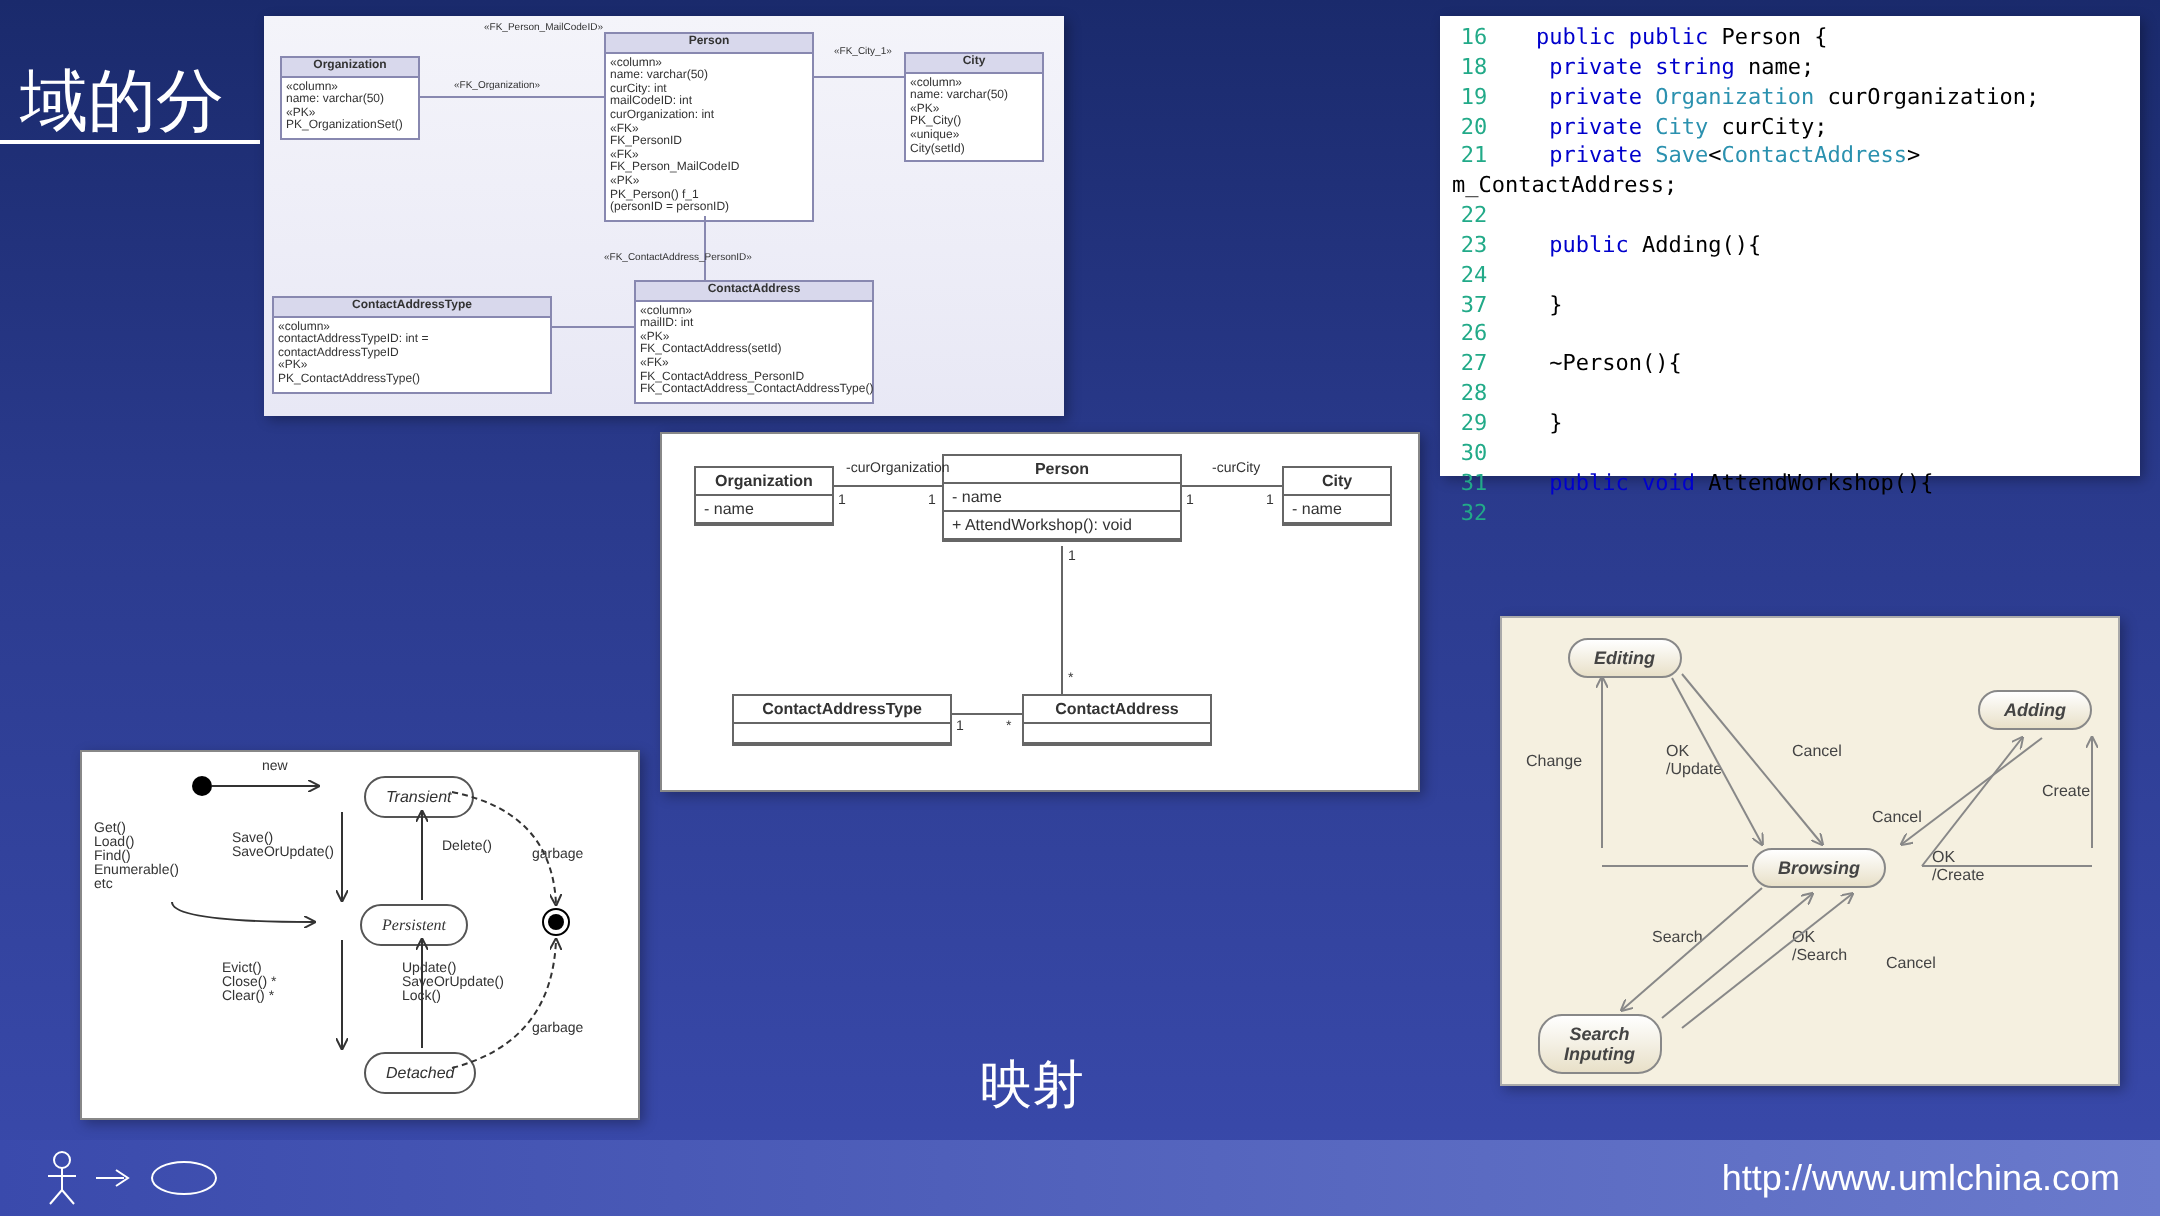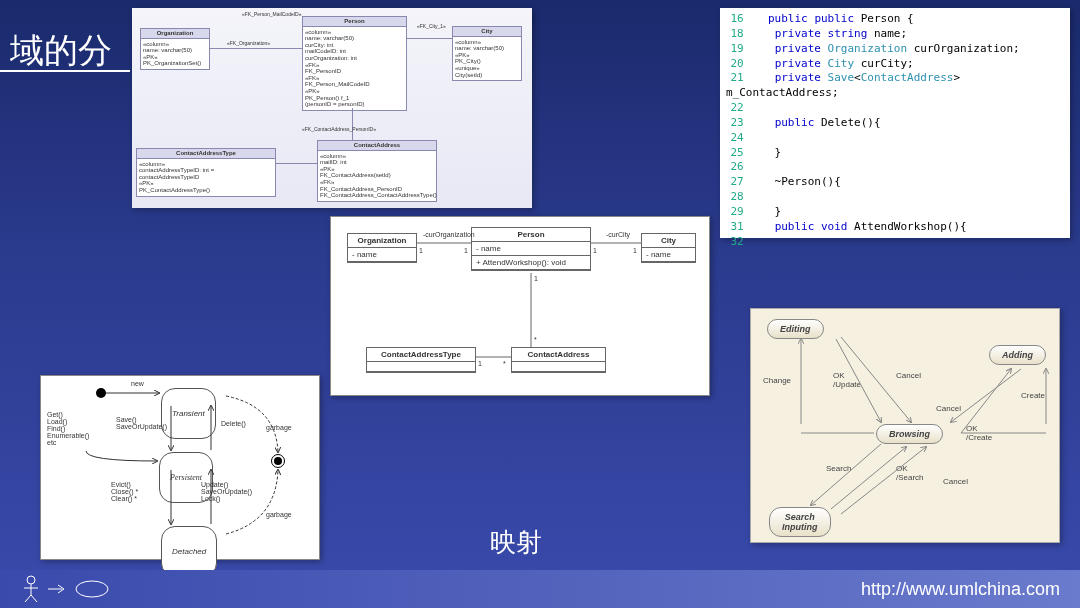--- a/index.html
+++ b/index.html
@@ -45,21 +45,21 @@
     border: 1px solid #888; }
   .uml-box { position: absolute; border: 1px solid #666; background: #fff; font-size: 8px; }
   .uml-box .hdr { text-align: center; font-weight: bold; border-bottom: 1px solid #666; padding: 2px 4px; }
   .uml-box .sec { border-bottom: 1px solid #666; padding: 2px 4px; min-height: 10px; }
   .uml-label { position: absolute; font-size: 7px; color: #333; background: transparent; }
 
   
   .state-left { top: 375px; left: 40px; width: 280px; height: 185px; background: #fff;
     border: 1px solid #888; }
   .sl-node { position: absolute; border: 1px solid #555; border-radius: 14px;
-    padding: 20px 10px; font-size: 8px; background: #fff; font-style: italic; }
+    padding: 5px 10px; font-size: 8px; background: #fff; font-style: italic; margin-left: 21px; }
   .sl-dot { position: absolute; width: 10px; height: 10px; border-radius: 50%; background: #000; }
   .sl-ring { position: absolute; width: 14px; height: 14px; border-radius: 50%;
     border: 1px solid #000; display: flex; align-items: center; justify-content: center; }
   .sl-ring::after { content: ''; width: 8px; height: 8px; border-radius: 50%; background: #000; }
   .sl-label { position: absolute; font-size: 7px; color: #333; }
 
   
   .state-right { top: 308px; left: 750px; width: 310px; height: 235px;
     background: #f5f0e0; border: 1px solid #aaa; }
   .sr-node { position: absolute; border: 1px solid #888; border-radius: 12px;
@@ -132,27 +132,28 @@
   <div class="uml-label" style="top:118px; left:170px; font-size:5px;">«FK_ContactAddress_PersonID»</div>
 </div>
 
 <div class="panel code-panel" id="code-panel">
     <div><span class="ln">16</span><span class="kw">public</span><span> </span><span class="kw">public</span><span> Person {</span></div>
     <div><span class="ln">18</span><span>    </span><span class="kw">private</span><span> </span><span class="kw">string</span><span> name;</span></div>
     <div><span class="ln">19</span><span>    </span><span class="kw">private</span><span> </span><span class="tp">Organization</span><span> curOrganization;</span></div>
     <div><span class="ln">20</span><span>    </span><span class="kw">private</span><span> </span><span class="tp">City</span><span> curCity;</span></div>
     <div><span class="ln">21</span><span>    </span><span class="kw">private</span><span> </span><span class="tp">Save</span><span>&lt;</span><span class="tp">ContactAddress</span><span>&gt; m_ContactAddress;</span></div>
     <div><span class="ln">22</span><span></span></div>
-    <div><span class="ln">23</span><span>    </span><span class="kw">public</span><span> Delete(){</span></div>
+    <div><span class="ln">23</span><span>    </span><span class="kw">public</span><span> Adding(){</span></div>
     <div><span class="ln">24</span><span></span></div>
-    <div><span class="ln">25</span><span>    }</span></div>
+    <div><span class="ln">37</span><span>    }</span></div>
     <div><span class="ln">26</span><span></span></div>
     <div><span class="ln">27</span><span>    ~Person(){</span></div>
     <div><span class="ln">28</span><span></span></div>
     <div><span class="ln">29</span><span>    }</span></div>
+    <div><span class="ln">30</span><span></span></div>
     <div><span class="ln">31</span><span>    </span><span class="kw">public</span><span> </span><span class="kw">void</span><span> AttendWorkshop(){</span></div>
     <div><span class="ln">32</span><span></span></div>
   </div>
 
 <div class="panel uml-panel">
   <div class="uml-box" style="top:16px; left:16px; width:70px;">
     <div class="hdr">Organization</div>
     <div class="sec">-  name</div>
   </div>
   <div class="uml-box" style="top:10px; left:140px; width:120px;">
@@ -224,21 +225,21 @@
     <path d="M 170 74 L 170 30" stroke="#333" fill="none" marker-end="url(#ah)"></path>
     <path d="M 130 94 L 130 148" stroke="#333" fill="none" marker-end="url(#ah)"></path>
     <path d="M 170 148 L 170 94" stroke="#333" fill="none" marker-end="url(#ah)"></path>
     <path d="M 45 75 Q 45 85 116 85" stroke="#333" fill="none" marker-end="url(#ah)"></path>
     <path d="M 185 20 Q 235 30 237 76" stroke="#333" fill="none" stroke-dasharray="3,2" marker-end="url(#ah)"></path>
     <path d="M 185 158 Q 235 145 237 94" stroke="#333" fill="none" stroke-dasharray="3,2" marker-end="url(#ah)"></path>
   </svg>
 </div>
 
 <div class="panel state-right">
-  <div class="sr-node" style="top:10px; left:16px;">Editing</div>
+  <div class="sr-node" style="top:10px; left:33px;">Editing</div>
   <div class="sr-node" style="top:36px; left:238px;text-align:right;">Adding</div>
   <div class="sr-node" style="top:115px; left:125px;">Browsing</div>
   <div class="sr-node" style="top:198px; left:18px; white-space:pre-line; text-align:center;">Search
 Inputing</div>
   <div class="sr-label" style="top:67px; left:12px;text-align:center;">Change</div>
   <div class="sr-label" style="top:62px; left:82px; white-space:pre-line;">OK
 /Update</div>
   <div class="sr-label" style="top:62px; left:145px;">Cancel</div>
   <div class="sr-label" style="top:95px; left:185px;">Cancel</div>
   <div class="sr-label" style="top:82px; left:270px;">Create</div>

